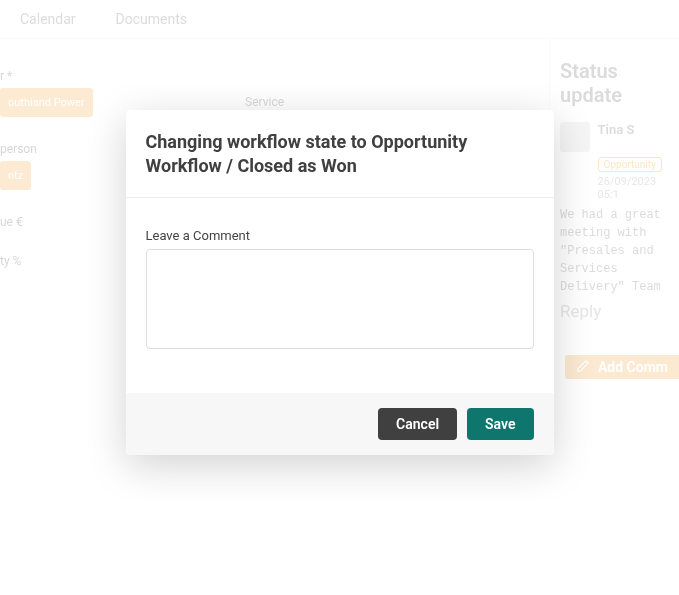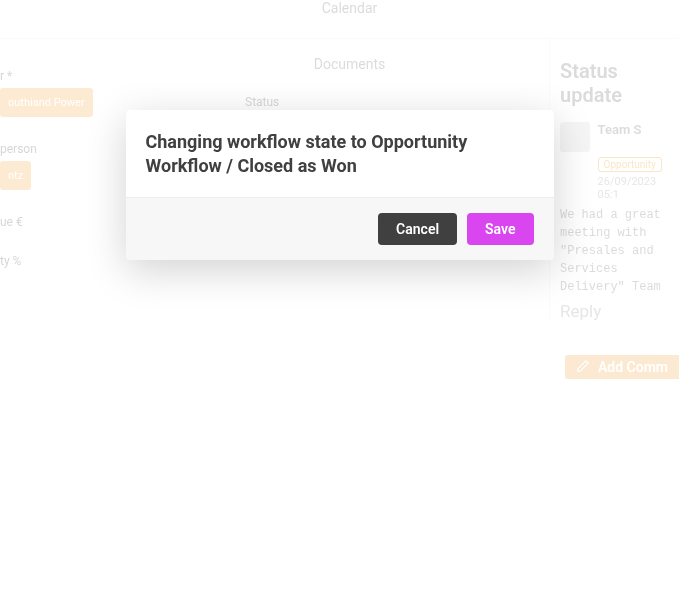--- a/index.html
+++ b/index.html
@@ -22,21 +22,20 @@
       inset: 0;
       z-index: 1;
     }
     .bg-topbar {
       height: 39px;
       border-bottom: 1px solid #eee;
       display: flex;
       align-items: center;
       padding-left: 20px;
       gap: 40px;
-      flex-direction: column;
     }
     .bg-tab { color: #888; font-size: 14px; }
     .bg-row { display: flex; }
     .bg-left { flex: 1; padding: 20px 0 0 0; }
     .bg-right {
       width: 130px;
       border-left: 1px solid #eee;
       padding: 20px 0 0 10px;
     }
     .bg-label { color: #777; font-size: 12px; margin: 10px 0 5px; }
@@ -138,58 +137,58 @@
     .btn {
       border: none;
       border-radius: 4px;
       padding: 8px 18px;
       font-size: 14px;
       font-weight: 600;
       cursor: pointer;
       font-family: inherit;
     }
     .btn-cancel { background: #404040; color: #fff; }
-    .btn-save { background: #d946ef; color: #fff; }
+    .btn-save { background: #0f766e; color: #fff; }
   </style>
 </head>
 <body>
 
 <div class="bg">
   <div class="bg-topbar">
     <span class="bg-tab">Calendar</span>
     <span class="bg-tab">Documents</span>
   </div>
   <div class="bg-row">
     <div class="bg-left">
       <div class="bg-left-fields">
         <div class="bg-field">
           <div class="bg-label">r *</div>
           <span class="bg-token">outhiand Power</span>
         </div>
         <div class="bg-svc">
-          <div class="bg-label">Status</div>
+          <div class="bg-label">Service</div>
         </div>
         <div class="bg-field">
           <div class="bg-label">person</div>
           <span class="bg-token">ntz</span>
         </div>
         <div class="bg-field">
           <div class="bg-label">ue €</div>
         </div>
         <div class="bg-field">
           <div class="bg-label">ty %</div>
         </div>
       </div>
     </div>
     <div class="bg-right">
       <div class="bg-status-title">Status update</div>
       <div style="display:flex;gap:8px;">
         <span class="bg-avatar"></span>
         <div>
-          <div class="bg-username">Team S</div>
+          <div class="bg-username">Tina S</div>
           <span class="bg-badge">Opportunity</span>
           <div class="bg-timestamp">26/09/2023 05:1</div>
         </div>
       </div>
       <div class="bg-body">We had a great meeting with "Presales and Services Delivery" Team</div>
       <div class="bg-reply">Reply</div>
     </div>
   </div>
   <div class="bg-add-btn">
     <span>
@@ -201,18 +200,22 @@
   </div>
 </div>
 
 <div class="bg-overlay"></div>
 
 <div class="modal-backdrop">
   <div class="modal">
     <div class="modal-header">
       <div class="modal-title">Changing workflow state to Opportunity Workflow / Closed as Won</div>
     </div>
+    <div class="modal-body">
+      <label class="form-label">Leave a Comment</label>
+      <textarea class="comment-box" style=""></textarea>
+    </div>
     <div class="modal-footer">
       <button class="btn btn-cancel">Cancel</button>
       <button class="btn btn-save">Save</button>
     </div>
   </div>
 </div>
 
 </body></html>

